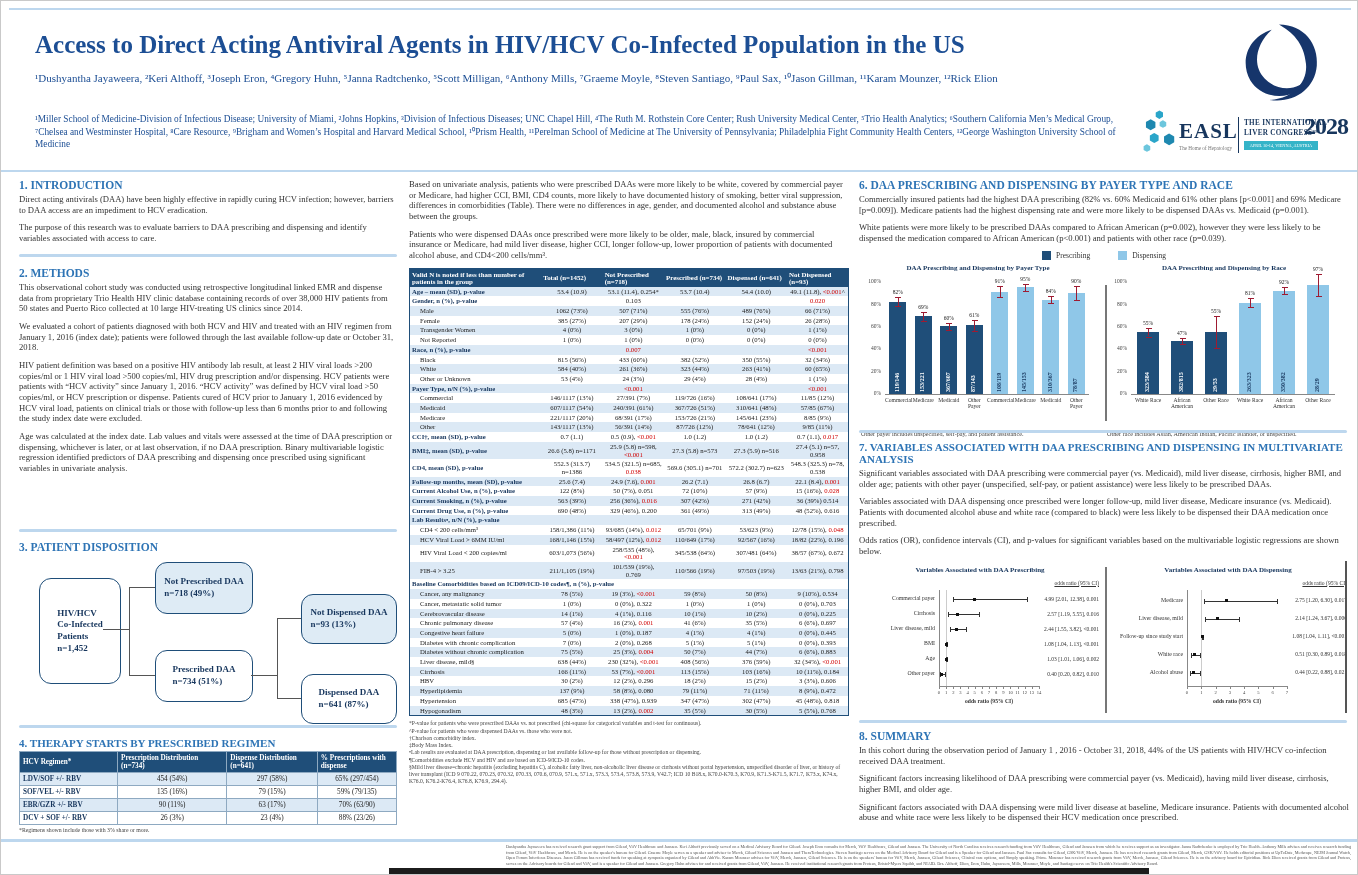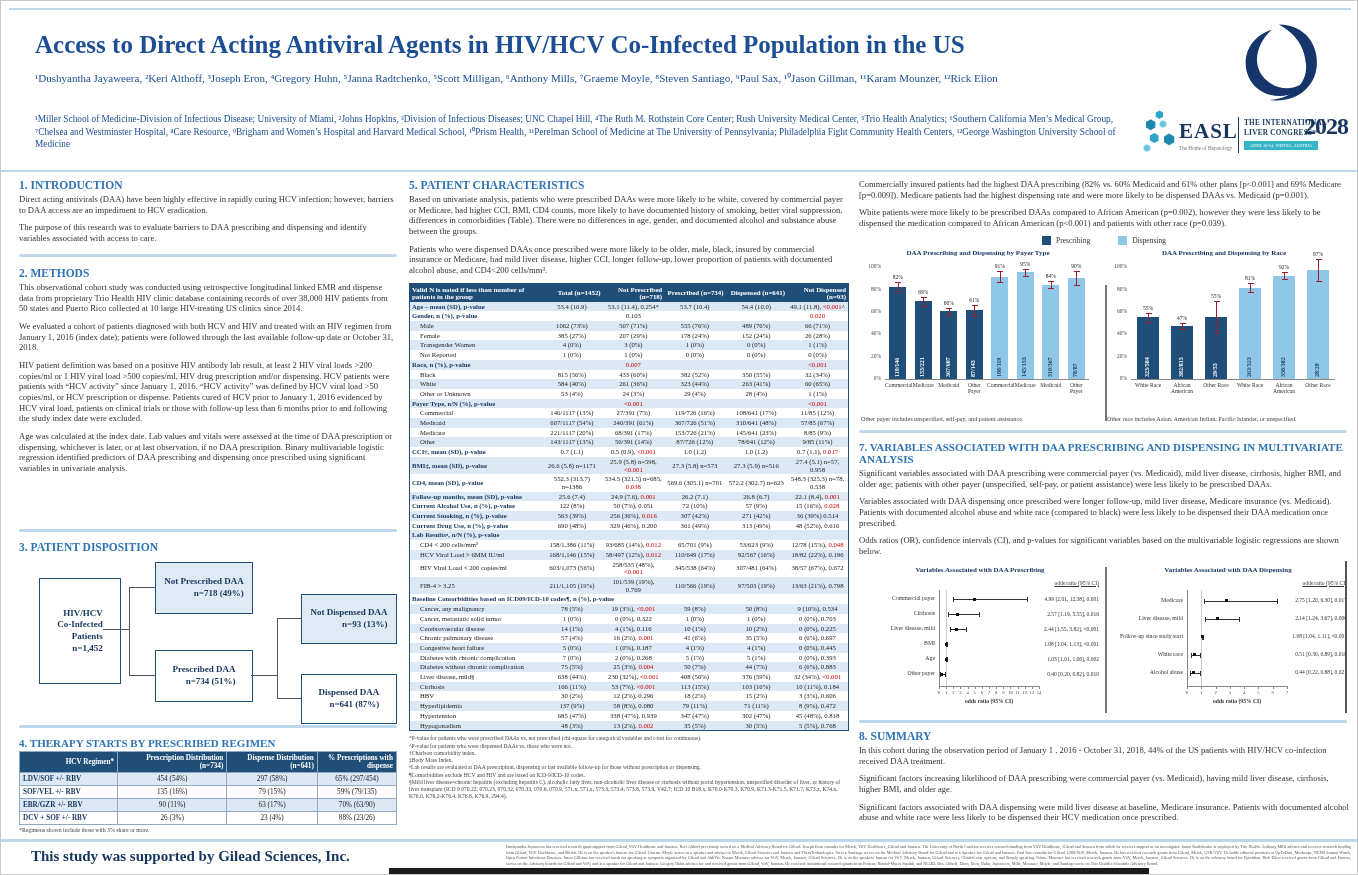--- a/index.html
+++ b/index.html
@@ -10,28 +10,28 @@
   .title{position:absolute;left:34px;top:30px;width:1100px;font-size:25px;font-weight:bold;color:#1C4E94;}
   .authors{position:absolute;left:34px;top:70px;width:1100px;font-size:11px;line-height:1.4;color:#1C4E94;}
   .affils{position:absolute;left:34px;top:112px;width:1100px;font-size:9.3px;line-height:1.35;color:#1C4E94;}
   .section{position:absolute;}
   .sec-h{color:#2E74B5;font-size:11.5px;font-weight:bold;margin:0 0 3px 0;}
   .body-p{font-size:8.6px;line-height:1.24;color:#333;margin:0 0 7px 0;}
   .sep{position:absolute;height:3px;background:#BDD7EE;border-radius:2px;}
   .red{color:#D00000;}
   
   .flowchart{position:relative;height:180px;}
-  .fc-box{position:absolute;border:1.3px solid #1F4E79;border-radius:0;background:#fff;
-          display:flex;align-items:center;justify-content:center;text-align:right;
+  .fc-box{position:absolute;border:1.3px solid #1F4E79;border-radius:12px;background:#fff;
+          display:flex;align-items:center;justify-content:center;text-align:left;
           font-size:9px;font-weight:bold;color:#17365D;white-space:pre-line;line-height:1.3;}
   .fc-box.shaded{background:#DEEBF5;}
   .fc-line{position:absolute;background:#555;}
   
   table.ptab{border-collapse:collapse;width:100%;}
-  table.ptab th{background:#1F4E79;color:#fff;font-weight:bold;text-align:right;vertical-align:middle;}
+  table.ptab th{background:#1F4E79;color:#fff;font-weight:bold;text-align:left;vertical-align:middle;}
   #therapy-wrap table th,#therapy-wrap table td{border:1px solid #8EA9C1;font-size:7.2px;padding:2px 3px;}
   #therapy-wrap table td{text-align:center;color:#222;}
   #therapy-wrap table td:first-child{text-align:left;font-weight:bold;color:#17365D;}
   #therapy-wrap tbody tr:nth-child(odd){background:#DCE9F5;}
   #char-wrap table{border:1px solid #1F4E79;}
   #char-wrap th{font-size:6.9px;padding:2px 2px;}
   #char-wrap td{font-size:6.7px;padding:1px 2px;color:#222;text-align:center;vertical-align:middle;line-height:1.15;}
   #char-wrap td:first-child{text-align:left;}
   #char-wrap tbody tr:nth-child(odd){background:#DCE9F5;}
   #char-wrap tr.grp td:first-child,#char-wrap tr.hdr td{font-weight:bold;color:#17365D;}
@@ -177,21 +177,20 @@
               <td>23 (4%)</td>
               <td>88% (23/26)</td>
             </tr>
           </tbody>
         </table>
       </div>
     <div style="font-size:5.8px;color:#444;margin-top:2px;">*Regimens shown include those with 3% share or more.</div>
   </div>
 
   <div class="section" id="sec-char" style="left:408px;top:178px;width:440px;">
-    <h2 class="sec-h">5. PATIENT CHARACTERISTICS</h2>
     <p class="body-p">Based on univariate analysis, patients who were prescribed DAAs were more likely to be white, covered by commercial payer or Medicare, had higher CCI, BMI, CD4 counts, more likely to have documented history of smoking, better viral suppression, differences in comorbidities (Table).  There were no differences in age, gender, and documented alcohol and substance abuse between the groups.</p>
     <p class="body-p">Patients who were dispensed DAAs once prescribed were more likely to be older, male, black, insured by commercial insurance or Medicare, had mild liver disease, higher CCI, longer follow-up, lower proportion of patients with documented alcohol abuse, and CD4&lt;200 cells/mm³.</p>
     <div id="char-wrap">
         <table class="ptab">
           <thead>
             <tr>
               <th style="width: 30%; text-align: left;">Valid N is noted if less than number of patients in the group</th>
               <th style="width: 14%;">Total (n=1452)</th>
               <th style="width: 14%;">Not Prescribed (n=718)</th>
               <th style="width: 14%;">Prescribed (n=734)</th>
@@ -526,20 +525,21 @@
         <div>^P-value for patients who were dispensed DAAs vs. those who were not.</div>
         <div>†Charlson comorbidity index.</div>
         <div>‡Body Mass Index.</div>
         <div>•Lab results are evaluated at DAA prescription, dispensing or last available follow-up for those without prescription or dispensing.</div>
         <div>¶Comorbidities exclude HCV and HIV and are based on ICD-9/ICD-10 codes.</div>
         <div>§Mild liver disease=chronic hepatitis (excluding hepatitis C), alcoholic fatty liver, non-alcoholic liver disease or cirrhosis without portal hypertension, unspecified disorder of liver, or history of liver transplant  (ICD 9 070.22, 070.23, 070.32, 070.33, 070.6, 070.9, 571.x, 571.x, 573.3, 573.4, 573.8, 573.9, V42.7; ICD 10 B18.x, K70.0-K70.3, K70.9, K71.3-K71.5, K71.7, K73.x, K74.x, K76.0, K76.2-K76.4, K76.8, K76.9, 294.4).</div>
       </div>
   </div>
 
   <div class="section" id="sec-payer" style="left:858px;top:178px;width:490px;">
+    <h2 class="sec-h">6. DAA PRESCRIBING AND DISPENSING BY PAYER TYPE AND RACE</h2>
     <p class="body-p">Commercially insured patients had the highest DAA prescribing (82% vs. 60% Medicaid and 61% other plans [p&lt;0.001] and 69% Medicare [p=0.009]). Medicare patients had the highest dispensing rate and were more likely to be dispensed DAAs vs. Medicaid (p=0.001).</p>
     <p class="body-p">White patients were more likely to be prescribed DAAs compared to African American (p=0.002), however they were less likely to be dispensed the medication compared to African American (p&lt;0.001) and patients with other race (p=0.039).</p>
     <div class="legend">
       <span class="li">
           <span class="sw" style="background:#1F4E79;"></span>
           <span>Prescribing</span>
         </span>
       <span class="li">
           <span class="sw" style="background:#8FC7E8;"></span>
           <span>Dispensing</span>
@@ -813,16 +813,15 @@
     <p class="body-p">In this cohort during the observation period of January 1 , 2016 - October 31, 2018, 44% of the US patients with HIV/HCV co-infection received DAA treatment.</p>
     <p class="body-p">Significant factors increasing likelihood of DAA prescribing were commercial payer (vs. Medicaid), having mild liver disease, cirrhosis, higher BMI, and older age.</p>
     <p class="body-p">Significant factors associated with DAA dispensing were mild liver disease at baseline, Medicare insurance. Patients with documented alcohol abuse and white race were less likely to be dispensed their HCV medication once prescribed.</p>
   </div>
 
   <div class="vdivider" style="left:1104px;top:284px;height:136px;"></div>
   <div class="vdivider" style="left:1104px;top:566px;height:146px;"></div>
   <div class="vdivider" style="left:1344px;top:560px;height:152px;background:#555;"></div>
 
   <div class="footer-rule"></div>
-  <div class="support">This study was supported by Gilead Sciences, Inc.</div>
   <div class="disclosures">Dushyantha Jayaweera has received research grant support from Gilead, ViiV Healthcare and Janssen. Keri Althoff previously served on a Medical Advisory Board for Gilead. Joseph Eron consults for Merck, ViiV Healthcare, Gilead and Janssen. The University of North Carolina receives research funding from ViiV Healthcare, Gilead and Janssen from which he receives support as an investigator. Janna Radtchenko is employed by Trio Health. Anthony Mills advises and receives research funding from Gilead, ViiV Healthcare, and Merck. He is on the speaker's bureau for Gilead. Graeme Moyle serves as a speaker and adviser to Merck, Gilead Sciences and Janssen and TheraTechnologies. Steven Santiago serves on the Medical Advisory Board for Gilead and is a Speaker for Gilead and Janssen. Paul Sax consults for Gilead, GSK/ViiV, Merck, Janssen. He has received research grants from Gilead, Merck, GSK/ViiV. He holds editorial positions at UpToDate, Medscape, NEJM Journal Watch, Open Forum Infectious Diseases. Jason Gillman has received funds for speaking at symposia organized by Gilead and AbbVie. Karam Mounzer advises for ViiV, Merck, Janssen, Gilead Sciences. He is on the speakers' bureau for ViiV, Merck, Janssen, Gilead Sciences, Clinical care options, and Simply speaking. Prime. Mounzer has received research grants from ViiV, Merck, Janssen, Gilead Sciences. He is on the advisory board for Epividian. Rick Elion received grants from Gilead and Proteus, serves on the Advisory boards for Gilead and ViiV, and is a speaker for Gilead and Janssen. Gregory Huhn advises for and received grants from Gilead, ViiV, Janssen. He received institutional research grants from Proteus, Bristol-Myers Squibb, and NIAID. Drs. Althoff, Elion, Eron, Huhn, Jayaweera, Mills, Mounzer, Moyle, and Santiago serve on Trio Health's Scientific Advisory Board.</div>
   <div class="black-bar"></div>
 </div>
 
 </body></html>

